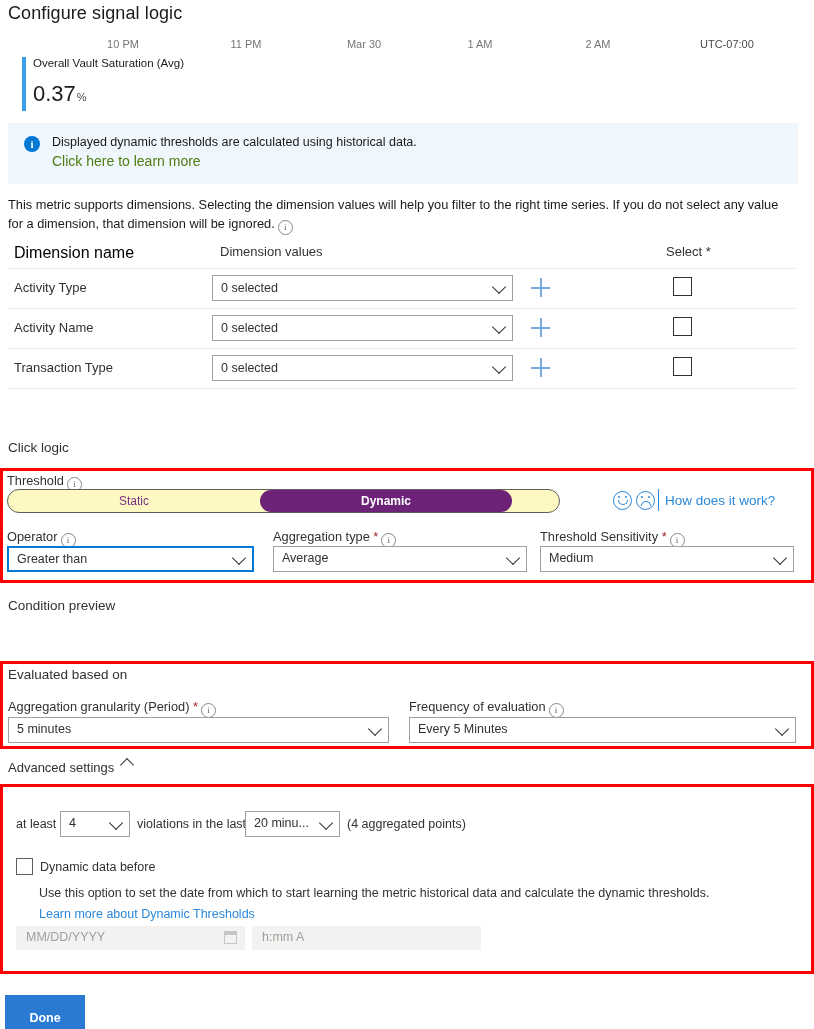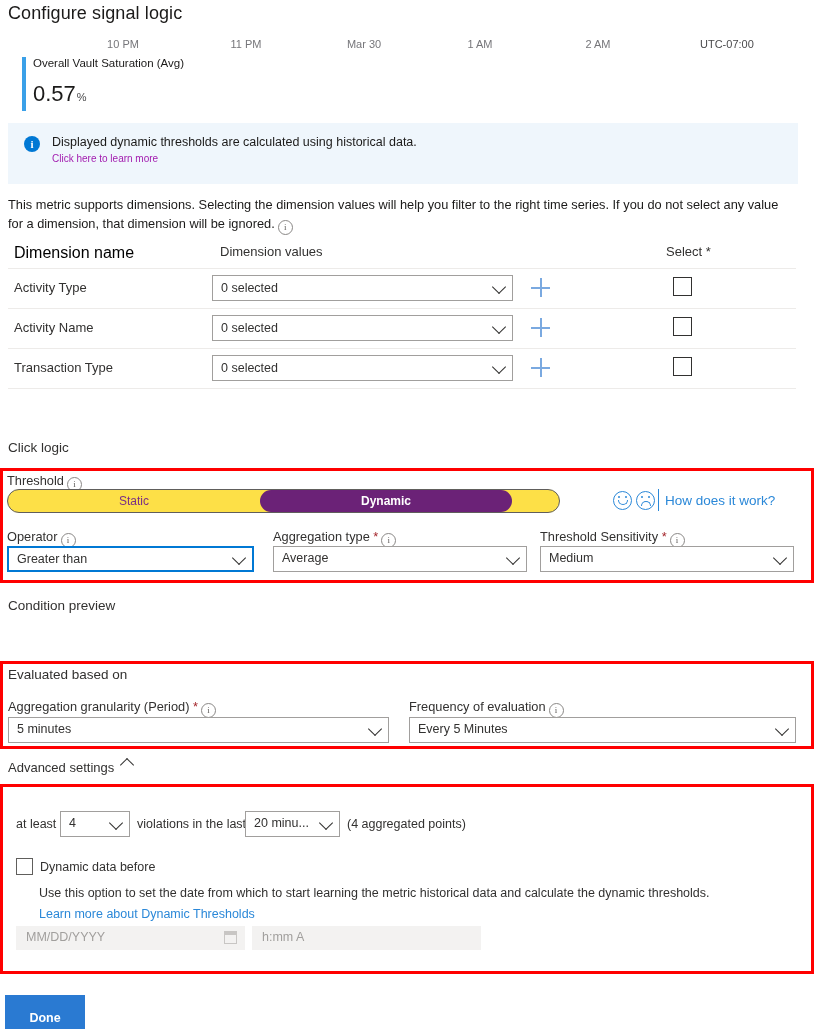--- a/index.html
+++ b/index.html
@@ -87,22 +87,22 @@
   }
   .info-text {
     position: absolute;
     left: 44px; top: 12px;
     font-size: 12.5px;
     color: #1b1a19;
   }
   .info-link {
     position: absolute;
     left: 44px; top: 30px;
-    font-size: 10px;
-    color: #a21caf;
+    font-size: 14px;
+    color: #4d7c0f;
     cursor: pointer;
     text-decoration: none;
   }
 
   
   .dim-desc {
     position: absolute;
     left: 8px; top: 195px;
     width: 780px;
     font-size: 12.8px;
@@ -218,21 +218,21 @@
     white-space: nowrap;
   }
   .req { color: #a4262c; }
 
   .toggle {
     position: absolute;
     left: 7px; top: 489px;
     width: 553px; height: 24px;
     border: 1px solid #605e5c;
     border-radius: 13px;
-    background: #fde047;
+    background: #fef9c3;
     box-sizing: border-box;
     cursor: pointer;
   }
   .toggle .opt {
     position: absolute;
     top: 0;
     height: 22px;
     line-height: 22px;
     text-align: center;
     font-size: 12px;
@@ -424,21 +424,21 @@
     <div class="axis-label" style="left:123px;">10 PM</div>
     <div class="axis-label" style="left:246px;">11 PM</div>
     <div class="axis-label" style="left:364px;">Mar 30</div>
     <div class="axis-label" style="left:480px;">1 AM</div>
     <div class="axis-label" style="left:598px;">2 AM</div>
     <div class="axis-label tz" style="left:700px;">UTC-07:00</div>
 
     <div class="legend-block">
       <div class="legend-bar"></div>
       <div class="legend-name">Overall Vault Saturation (Avg)</div>
-      <div class="legend-value"><span>0.57</span><span class="legend-unit">%</span></div>
+      <div class="legend-value"><span>0.37</span><span class="legend-unit">%</span></div>
     </div>
   </div>
 
   <div class="info-banner">
     <div class="info-icon">i</div>
     <div class="info-text">Displayed dynamic thresholds are calculated using historical data.</div>
     <div class="info-link">Click here to learn more</div>
   </div>
 
   <div class="dim-desc"><span>This metric supports dimensions. Selecting the dimension values will help you filter to the right time series. If you do not select any value for a dimension, that dimension will be ignored.</span><span class="info-glyph">i</span></div>

